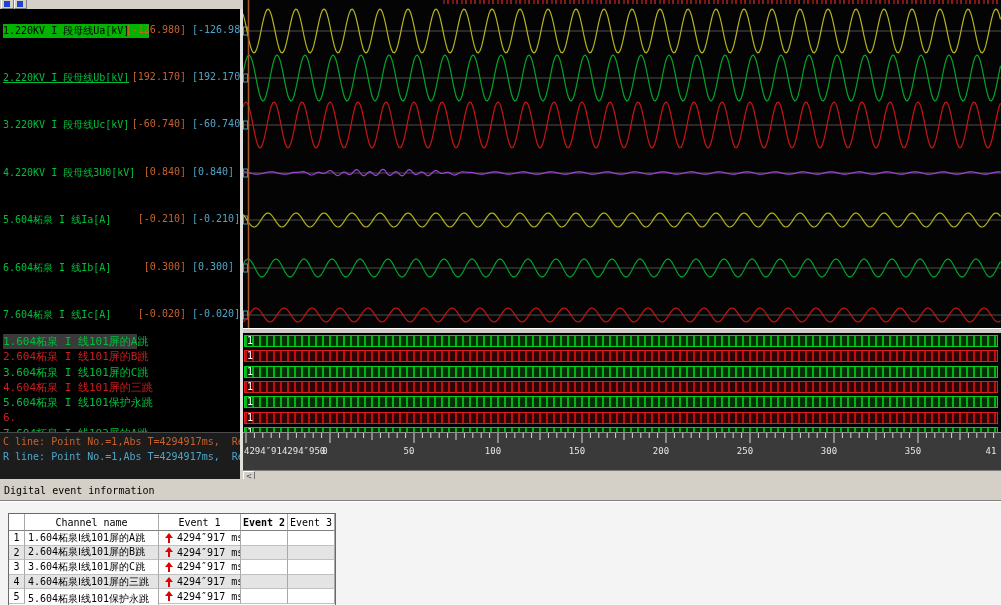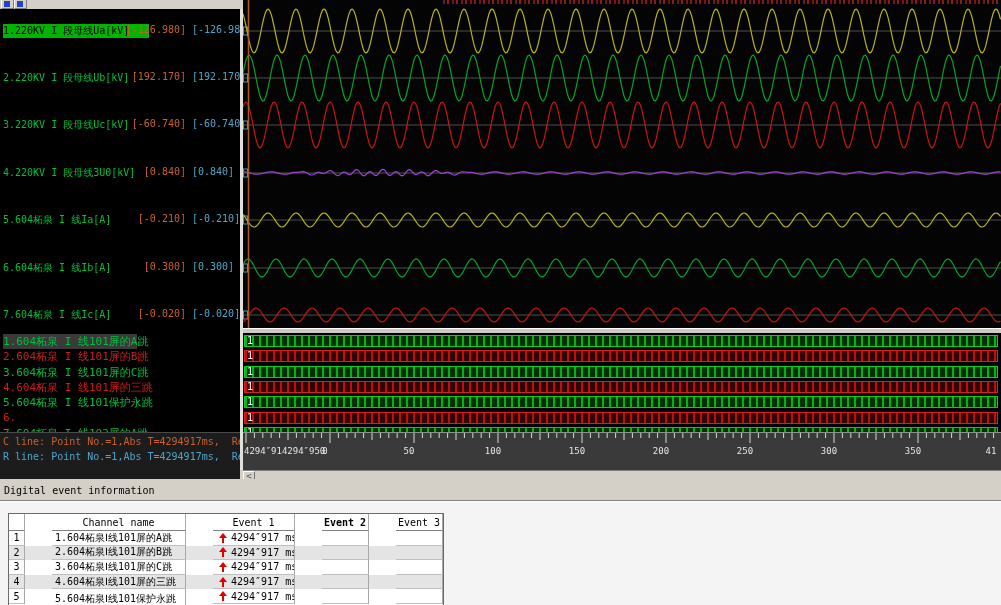--- a/index.html
+++ b/index.html
@@ -36,21 +36,21 @@
   .axis-prefix{position:absolute;left:1px;top:13px;color:#E6E6E6;font-size:9px;white-space:pre;}
   .hscroll{left:243px;top:470px;width:758px;height:12px;background:#D4D0C8;border-top:1px solid #808080;}
   .hs-btn{position:absolute;left:0;top:0;width:12px;height:11px;background:#D4D0C8;color:#555;
           border:1px solid;border-color:#fff #707070 #707070 #fff;font-size:9px;line-height:9px;text-align:center;box-sizing:border-box;}
   
   .bottom-gray{left:0;top:479px;width:1001px;height:23px;background:#D4D0C8;}
   .section-title{left:4px;top:485px;font-size:10px;color:#000;white-space:pre;}
   .groove{left:0;top:500px;width:1001px;height:0;border-top:1px solid #808080;border-bottom:1px solid #FFFFFF;}
   .white-panel{left:0;top:502px;width:1001px;height:103px;background:#F4F4F4;}
   .ev-table{position:absolute;left:8px;top:513px;border:1px solid #6A6A6A;background:#fff;font-size:10px;color:#000;}
-  .ev-row{display:flex;gap:27px;}
+  .ev-row{display:flex;}
   .ev-cell{box-sizing:border-box;border-right:1px solid #A8A8A8;border-bottom:1px solid #C0C0C0;
            overflow:hidden;white-space:pre;display:flex;align-items:center;}
   .ev-head .ev-cell{justify-content:center;border-bottom:1px solid #808080;background:#fff;}
   .arrow-up{position:relative;width:8px;height:10px;margin:0 4px 0 6px;flex:0 0 auto;}
   .arrow-up .head{position:absolute;left:0;top:0;width:0;height:0;
       border-left:4px solid transparent;border-right:4px solid transparent;border-bottom:5px solid #E00000;}
   .arrow-up .stem{position:absolute;left:3px;top:4px;width:2px;height:6px;background:#E00000;}
 </style>
 </head>
 <body>
@@ -90,21 +90,21 @@
         <div class="tb-glyph"></div>
       </div>
     <div class="tb-btn" style="left:14px;">
         <div class="tb-glyph"></div>
       </div>
   </div>
 
   <div class="abs left-panel">
     <div id="analog-labels">
         <div class="achan-row" style="top: 15px;"><div class="achan-name" style="background: rgb(0, 180, 0); color: rgb(0, 0, 0); display: inline-block; width: 146px;">1.220KV I 段母线Ua[kV]</div><div class="achan-v1" style="color: rgb(200, 98, 44);">[-126.980]</div><div class="achan-v2" style="color: rgb(79, 165, 200);">[-126.980]</div></div>
-        <div class="achan-row" style="top: 62px;"><div class="achan-name" style="color: rgb(0, 190, 60);">2.220KV I 段母线Ub[kV]</div><div class="achan-v1" style="color: rgb(200, 98, 44);">[192.170]</div><div class="achan-v2" style="color: rgb(79, 165, 200);">[192.170]</div></div>
+        <div class="achan-row" style="top: 62px;"><div class="achan-name" style="color: rgb(0, 190, 60); text-decoration: underline;">2.220KV I 段母线Ub[kV]</div><div class="achan-v1" style="color: rgb(200, 98, 44);">[192.170]</div><div class="achan-v2" style="color: rgb(79, 165, 200);">[192.170]</div></div>
         <div class="achan-row" style="top: 109px; padding-left: 10px;"><div class="achan-name" style="color: rgb(0, 190, 60);">3.220KV I 段母线Uc[kV]</div><div class="achan-v1" style="color: rgb(200, 98, 44);">[-60.740]</div><div class="achan-v2" style="color: rgb(79, 165, 200);">[-60.740]</div></div>
         <div class="achan-row" style="top: 157px;"><div class="achan-name" style="color: rgb(0, 190, 60);">4.220KV I 段母线3U0[kV]</div><div class="achan-v1" style="color: rgb(200, 98, 44);">[0.840]</div><div class="achan-v2" style="color: rgb(79, 165, 200);">[0.840]</div></div>
         <div class="achan-row" style="top: 204px;"><div class="achan-name" style="color: rgb(0, 190, 60);">5.604柘泉 I 线Ia[A]</div><div class="achan-v1" style="color: rgb(200, 98, 44);">[-0.210]</div><div class="achan-v2" style="color: rgb(79, 165, 200);">[-0.210]</div></div>
         <div class="achan-row" style="top: 252px;"><div class="achan-name" style="color: rgb(0, 190, 60);">6.604柘泉 I 线Ib[A]</div><div class="achan-v1" style="color: rgb(200, 98, 44);">[0.300]</div><div class="achan-v2" style="color: rgb(79, 165, 200);">[0.300]</div></div>
         <div class="achan-row" style="top: 299px;"><div class="achan-name" style="color: rgb(0, 190, 60);">7.604柘泉 I 线Ic[A]</div><div class="achan-v1" style="color: rgb(200, 98, 44);">[-0.020]</div><div class="achan-v2" style="color: rgb(79, 165, 200);">[-0.020]</div></div>
       </div>
     <div id="digital-labels">
         <div class="dchan-row" style="top: 325px;"><div style="position: absolute; left: 3px; color: rgb(0, 190, 60); background: rgb(58, 58, 58); display: inline-block; width: 134px;">1.604柘泉 I 线101屏的A跳</div></div>
         <div class="dchan-row" style="top: 340.35px;"><div style="position: absolute; left: 3px; color: rgb(204, 30, 30);">2.604柘泉 I 线101屏的B跳</div></div>
         <div class="dchan-row" style="top: 355.7px;"><div style="position: absolute; left: 3px; color: rgb(0, 190, 60);">3.604柘泉 I 线101屏的C跳</div></div>

